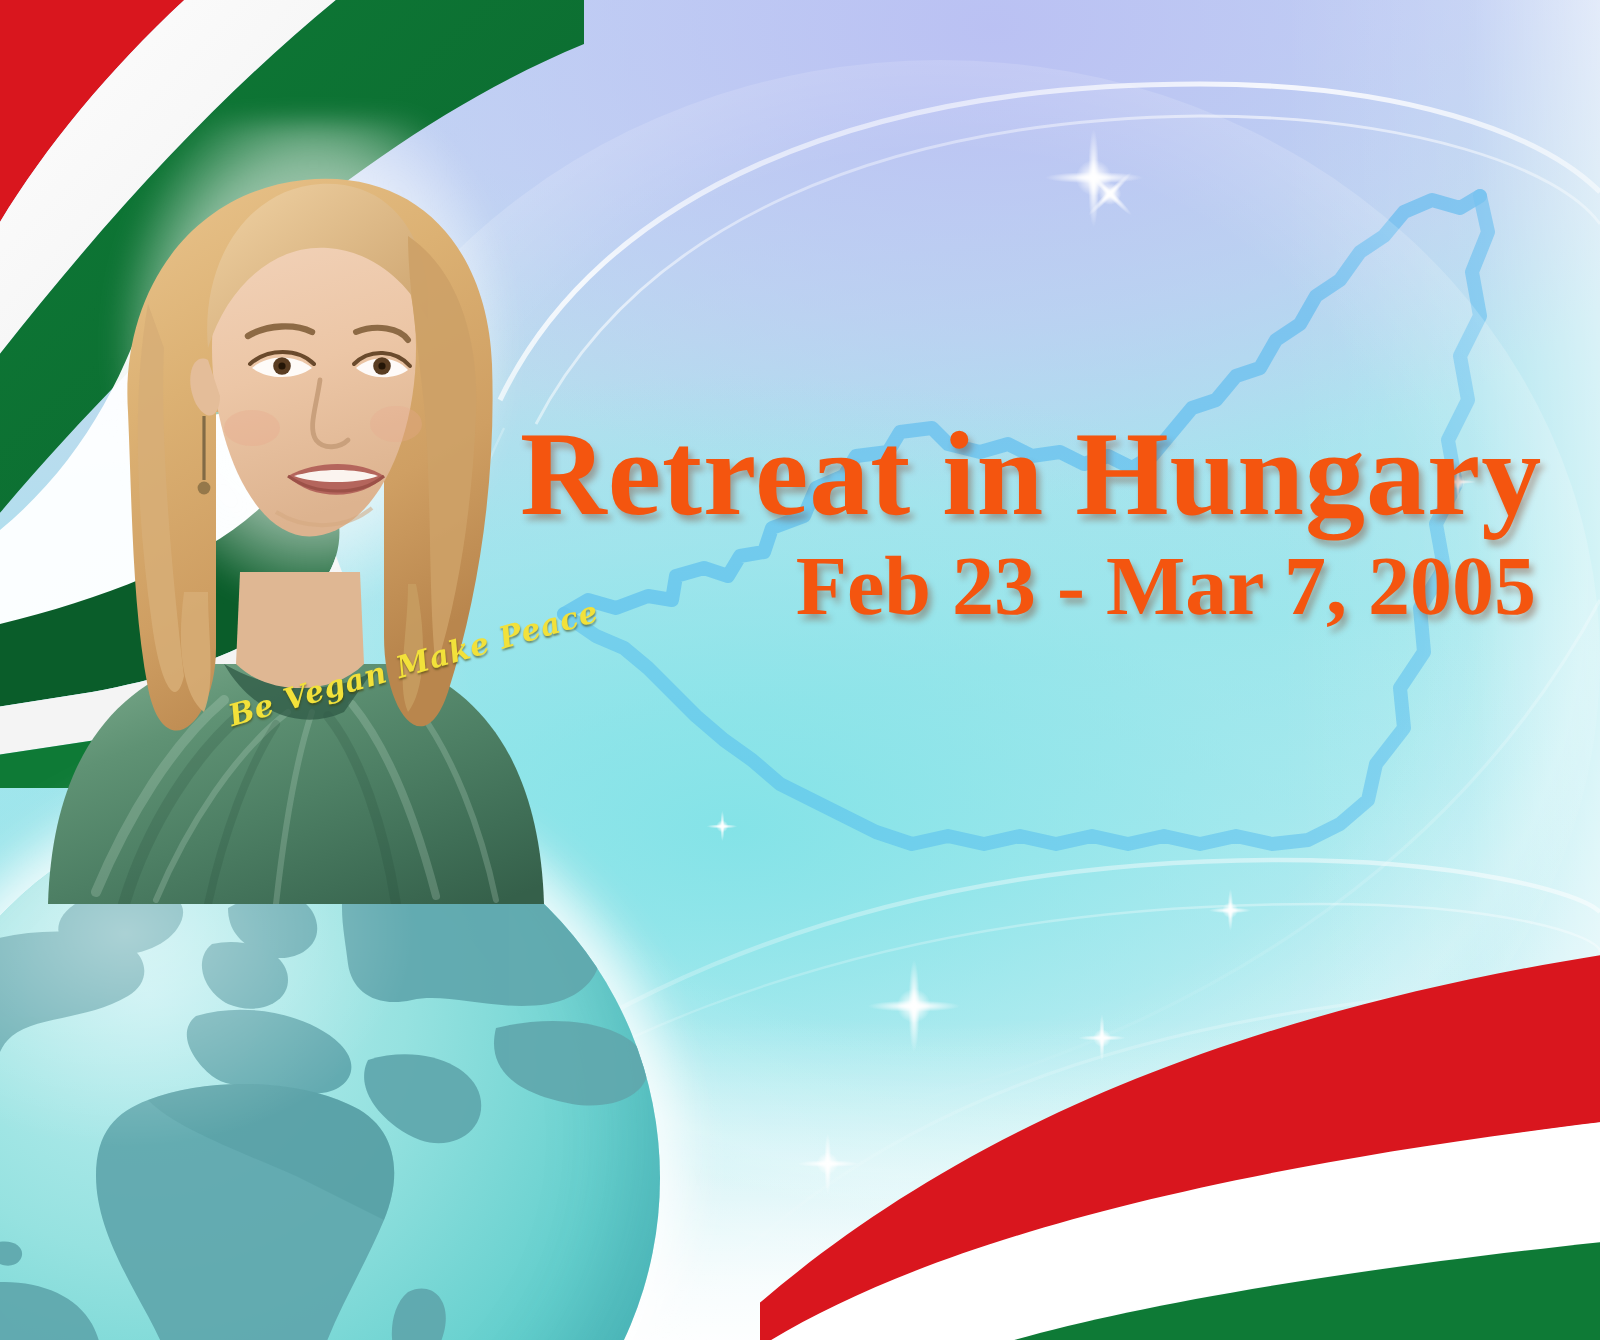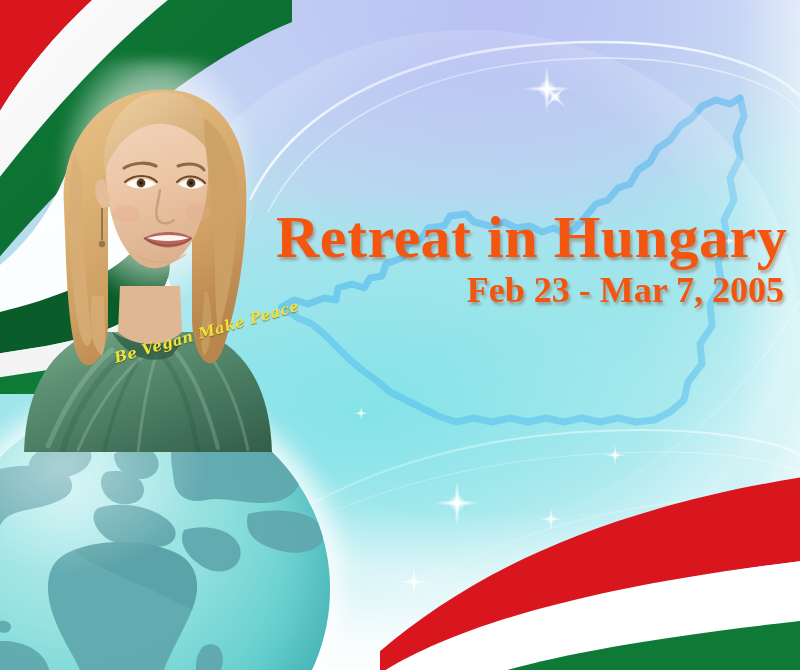--- a/index.html
+++ b/index.html
@@ -107,32 +107,32 @@
     font-family:"DejaVu Serif", serif;
     font-style:italic;font-weight:700;font-size:15px;color:#f2e13a;
     transform:rotate(-16px);transform:rotate(-16deg);
     text-shadow:0 1px 1px rgba(60,60,0,.55);
     letter-spacing:.4px;white-space:nowrap;
     pointer-events:none;
   }
 
   
   .headline{
-    position:absolute;left:276px;top:206px;width:516px;
+    position:absolute;left:260px;top:206px;width:516px;
   }
   .title{
     margin:0;font-family:"Liberation Serif", serif;font-weight:700;
     font-size:60px;line-height:1.04;color:#f4550f;
     letter-spacing:.5px;white-space:nowrap;
     text-shadow:2px 3px 3px rgba(120,40,10,.35);
   }
   .subtitle{
     margin:4px 0 0 0;text-align:right;padding-right:8px;
     font-family:"Liberation Serif", serif;font-weight:700;
-    font-size:36px;line-height:1.05;color:#f4550f;white-space:nowrap;
+    font-size:42px;line-height:1.05;color:#f4550f;white-space:nowrap;
     text-shadow:2px 3px 3px rgba(120,40,10,.35);
   }
 </style>
 </head>
 <body>
 
 <div id="stage">
 
   <div class="layer bg-base"></div>
   <div class="layer bg-violet"></div>

